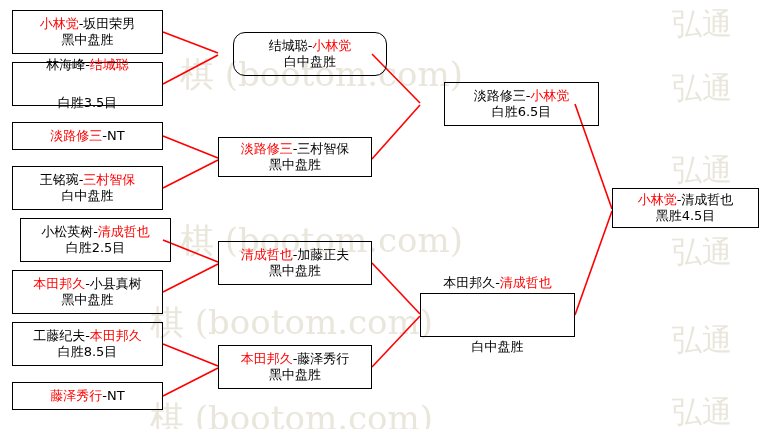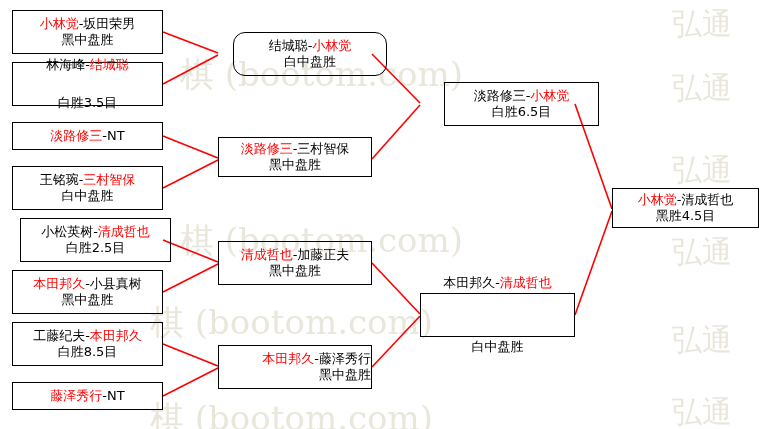--- a/index.html
+++ b/index.html
@@ -134,21 +134,21 @@
       <div class="line2"><span class="blk">白中盘胜</span></div>
     </div>
     <div class="node" style="left: 218px; top: 137px; width: 154px; height: 40px;">
       <div class="line1"><span class="red">淡路修三</span><span class="blk">-三村智保</span></div>
       <div class="line2"><span class="blk">黑中盘胜</span></div>
     </div>
     <div class="node" style="left: 218px; top: 241px; width: 154px; height: 44px;">
       <div class="line1"><span class="red">清成哲也</span><span class="blk">-加藤正夫</span></div>
       <div class="line2"><span class="blk">黑中盘胜</span></div>
     </div>
-    <div class="node" style="left: 218px; top: 345px; width: 154px; height: 44px; align-items: flex-end;">
+    <div class="node" style="left: 218px; top: 345px; width: 154px; height: 44px;">
       <div class="line1"><span class="red">本田邦久</span><span class="blk">-藤泽秀行</span></div>
       <div class="line2"><span class="blk">黑中盘胜</span></div>
     </div>
     <div class="node" style="left: 420px; top: 82px; width: 155px; height: 44px; margin-left: 24px;">
       <div class="line1"><span class="blk">淡路修三-</span><span class="red">小林觉</span></div>
       <div class="line2"><span class="blk">白胜6.5目</span></div>
     </div>
     <div class="node" style="left: 420px; top: 293px; width: 155px; height: 44px; gap: 48px;">
       <div class="line1"><span class="blk">本田邦久-</span><span class="red">清成哲也</span></div>
       <div class="line2"><span class="blk">白中盘胜</span></div>

